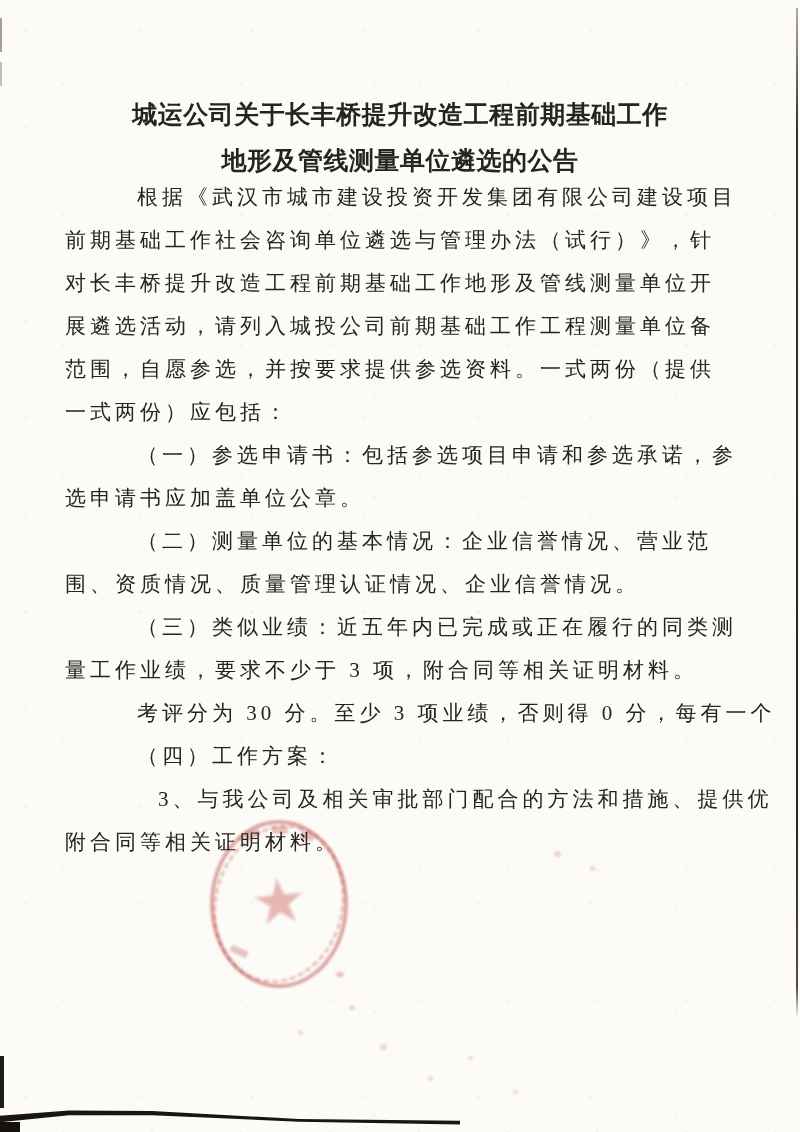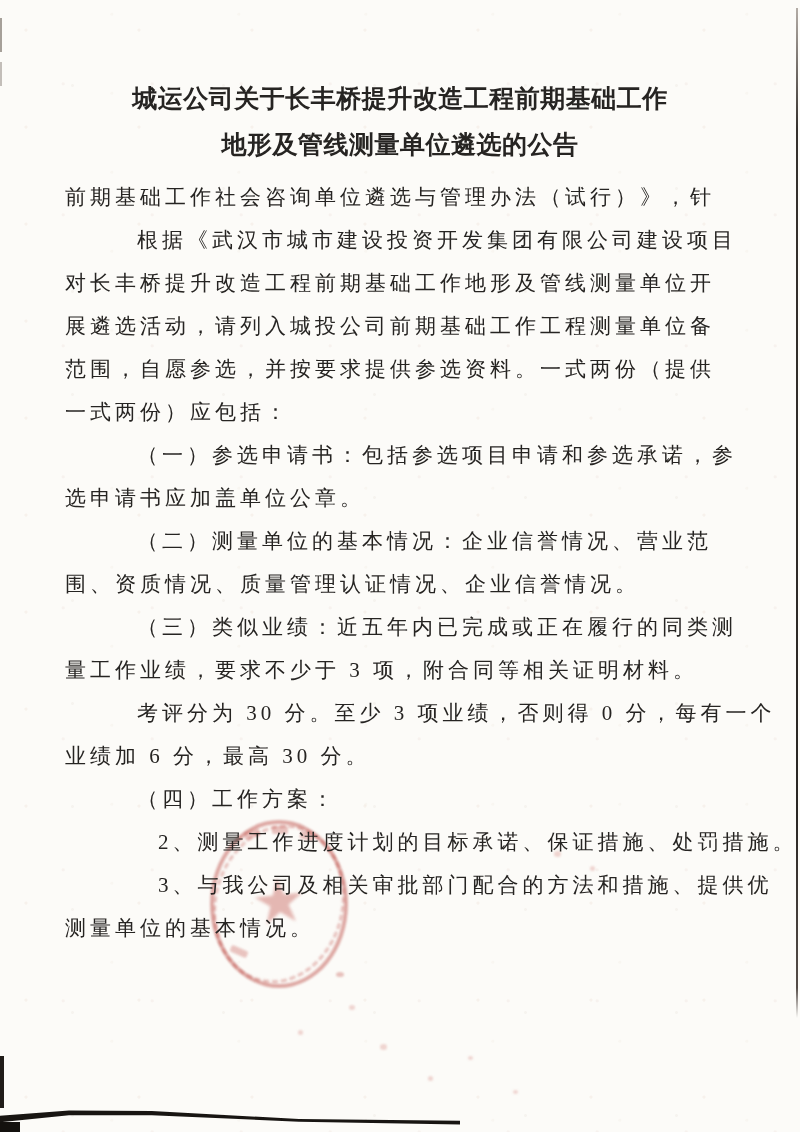--- a/index.html
+++ b/index.html
@@ -16,21 +16,21 @@
     position:absolute;inset:0;pointer-events:none;
     background-image:
       radial-gradient(circle at 23% 31%, rgba(205,160,130,0.10) 1px, transparent 2px),
       radial-gradient(circle at 71% 64%, rgba(190,140,120,0.08) 1px, transparent 2px),
       radial-gradient(circle at 48% 83%, rgba(170,150,130,0.07) 1px, transparent 2px),
       radial-gradient(circle at 88% 18%, rgba(200,170,140,0.06) 1px, transparent 2px);
     background-size:113px 97px, 89px 131px, 151px 103px, 127px 79px;
   }
 
   .title{
-    position:absolute;top:76px;left:70px;width:660px;margin:0;
+    position:absolute;top:92px;left:70px;width:660px;margin:0;
     font-size:25px;font-weight:700;text-align:center;
     letter-spacing:0.5px;
   }
   .title .tline{height:46px;line-height:46px;}
 
   .body-text{
     position:absolute;top:176px;left:65px;width:672px;
     font-size:21px;
   }
   .line{
@@ -136,38 +136,36 @@
   <div class="ink-dot d3"></div>
   <div class="ink-dot d4"></div>
   <div class="ink-dot d5"></div>
   <div class="ink-dot d6"></div>
   <div class="ink-dot d7"></div>
   <div class="ink-dot d8"></div>
   <div class="ink-dot d9"></div>
   <div class="ink-dot d10"></div>
 
   <div class="body-text">
+    <div class="line para">根据《武汉市城市建设投资开发集团有限公司建设项目</div>
     <div class="line">前期基础工作社会咨询单位遴选与管理办法（试行）》，针</div>
-    <div class="line para">根据《武汉市城市建设投资开发集团有限公司建设项目</div>
     <div class="line">对长丰桥提升改造工程前期基础工作地形及管线测量单位开</div>
     <div class="line">展遴选活动，请列入城投公司前期基础工作工程测量单位备</div>
     <div class="line">范围，自愿参选，并按要求提供参选资料。一式两份（提供</div>
     <div class="line">一式两份）应包括：</div>
     <div class="line para">（一）参选申请书：包括参选项目申请和参选承诺，参</div>
     <div class="line">选申请书应加盖单位公章。</div>
     <div class="line para">（二）测量单位的基本情况：企业信誉情况、营业范</div>
     <div class="line">围、资质情况、质量管理认证情况、企业信誉情况。</div>
     <div class="line para">（三）类似业绩：近五年内已完成或正在履行的同类测</div>
     <div class="line">量工作业绩，要求不少于 3 项，附合同等相关证明材料。</div>
     <div class="line para">考评分为 30 分。至少 3 项业绩，否则得 0 分，每有一个</div>
-    <div class="line">业绩加 6 分，最高 30 分。</div>
     <div class="line para">（四）工作方案：</div>
-    <div class="line item">2、测量工作进度计划的目标承诺、保证措施、处罚措施。</div>
     <div class="line item">3、与我公司及相关审批部门配合的方法和措施、提供优</div>
-    <div class="line">测量单位的基本情况。</div>
+    <div class="line">附合同等相关证明材料。</div>
   </div>
 
   <div class="edge-right"></div>
   <div class="edge-left-mark"></div>
   <div class="edge-left-mark2"></div>
   <div class="edge-left-strip"></div>
   <div class="edge-bottom-wedge"></div>
   <div class="edge-bottom-corner"></div>
 
 </div>

